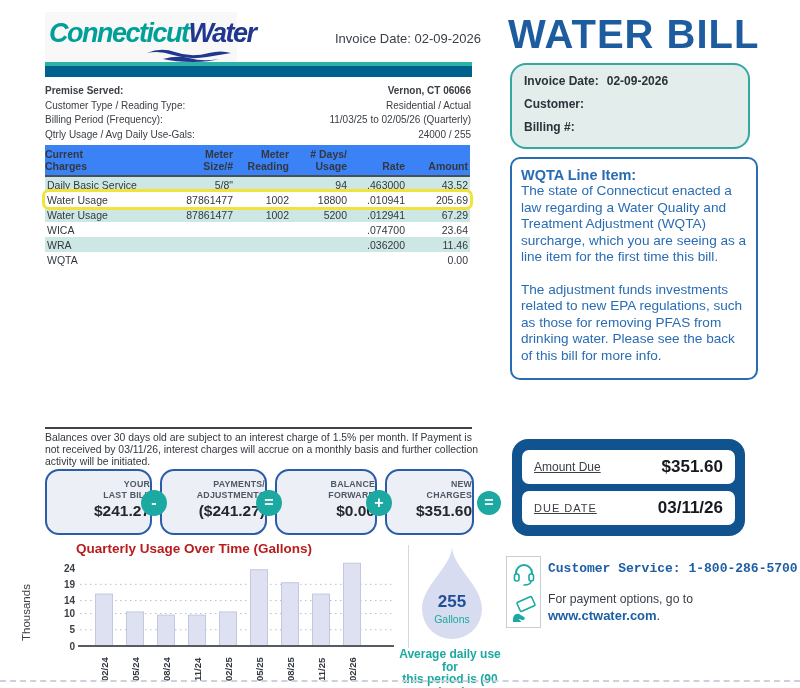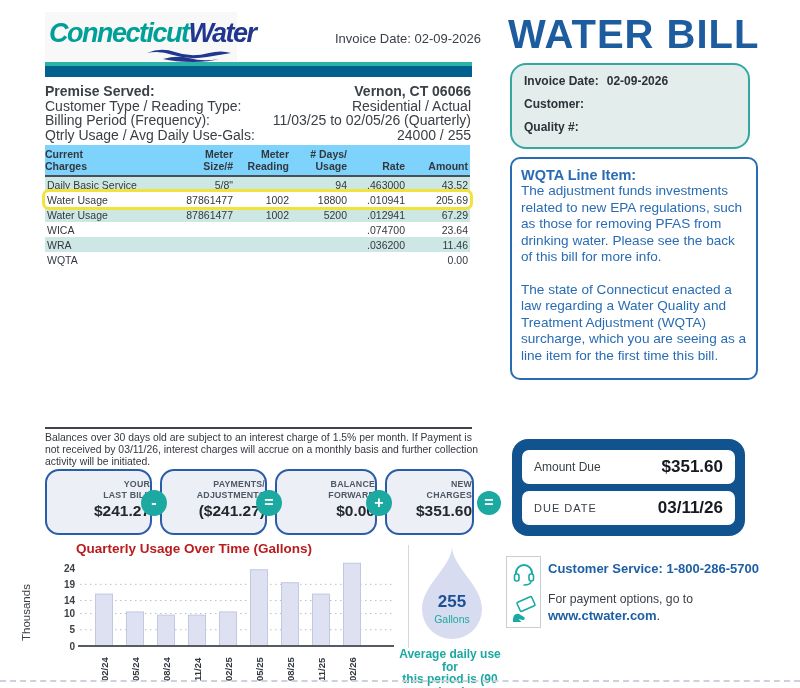--- a/index.html
+++ b/index.html
@@ -12,27 +12,27 @@
   .logo-part1{color:#00a099;}
   .logo-part2{color:#20368f;}
   .logo-waves{position:absolute;left:100px;top:36px;}
   .invoice-date-top{position:absolute;left:335px;top:31px;font-size:13px;color:#3a3f47;}
   .top-bar{position:absolute;left:45px;top:62px;width:427px;height:15px;}
   .top-bar .strip-teal{height:4px;background:#2cb3a7;}
   .top-bar .strip-blue{height:11px;background:#00618f;}
 
   
   .premise{position:absolute;left:45px;top:84px;width:426px;}
-  .premise-row{display:flex;justify-content:space-between;font-size:14px;color:#3b4046;line-height:14.5px;}
+  .premise-row{display:flex;justify-content:space-between;font-size:10px;color:#3b4046;line-height:14.5px;}
   .premise-row .lbl{font-weight:normal;}
   .premise-row.first .lbl,.premise-row.first .val{font-weight:bold;}
 
   
   .charges{position:absolute;left:45px;top:145px;width:425px;font-size:10.5px;color:#33383f;}
-  .t-head{display:grid;grid-template-columns:118px 72px 56px 58px 58px 63px;background:#7dd3fc;border-bottom:2px solid #4a4f57;padding:4px 0 3px 0;font-weight:bold;align-items:end;}
+  .t-head{display:grid;grid-template-columns:118px 72px 56px 58px 58px 63px;background:#3b82f6;border-bottom:2px solid #4a4f57;padding:4px 0 3px 0;font-weight:bold;align-items:end;}
   .t-head span{white-space:pre-line;line-height:11.5px;}
   .t-row{display:grid;grid-template-columns:118px 72px 56px 58px 58px 63px;height:15px;align-items:center;position:relative;}
   .t-row.shaded{background:#cde8e4;}
   .t-row.highlighted{background:#ffffff;box-shadow:0 0 0 3px #f2e33c;border-radius:4px;z-index:2;}
   .num{text-align:right;padding-right:2px;}
   .t-head .num{padding-right:2px;}
   .cell-name{padding-left:2px;}
 
   
   .water-bill-title{position:absolute;left:508px;top:12px;font-size:40px;font-weight:600;color:#1d5c9e;letter-spacing:1px;}
@@ -55,37 +55,37 @@
   .pay-box .pb-label{margin-top:8px;font-size:8.8px;font-weight:bold;color:#4c5866;letter-spacing:.2px;line-height:10.5px;white-space:pre-line;}
   .pay-box .pb-value{margin-top:2px;font-size:15.5px;font-weight:800;color:#23272e;}
   .op-circle{position:absolute;top:490px;width:26px;height:26px;border-radius:50%;background:#1ba9a1;color:#fff;font-weight:bold;font-size:16px;line-height:26px;text-align:center;z-index:3;}
   .op-circle.small{width:24px;height:24px;line-height:24px;top:491px;}
 
   
   .amount-due{position:absolute;left:512px;top:439px;width:233px;height:97px;background:#11538e;border-radius:16px;}
   .ad-row{position:absolute;left:10px;right:10px;height:34px;background:#fff;border-radius:7px;display:flex;align-items:center;justify-content:space-between;padding:0 12px;box-sizing:border-box;}
   .ad-row.r1{top:11px;}
   .ad-row.r2{top:52px;gap:41px;}
-  .ad-label{font-size:12px;color:#3b4046;}
+  .ad-label{font-size:12px;color:#3b4046;text-decoration:underline;}
   .ad-label.caps{font-size:11px;letter-spacing:1px;}
   .ad-value{font-size:17px;font-weight:800;color:#16191f;}
 
   
   .chart-title{position:absolute;left:60px;top:541px;font-size:13.5px;font-weight:bold;color:#b91c1c;margin-left:16px;}
   .chart-ylabel{position:absolute;left:20px;top:578px;font-size:11.5px;color:#3b4046;writing-mode:vertical-rl;transform:rotate(180deg);height:70px;text-align:center;}
   .chart-svg{position:absolute;left:42px;top:554px;}
 
   
   .drop-sep{position:absolute;left:408px;top:545px;width:1px;height:103px;background:#d5d8e2;}
   .drop-svg{position:absolute;left:412px;top:543px;}
   .drop-caption{position:absolute;left:394px;top:648px;width:112px;text-align:center;font-size:12px;font-weight:bold;color:#1ba9a1;line-height:12.5px;}
 
   
   .icon-col{position:absolute;left:506px;top:556px;width:33px;height:70px;border:1px solid #c9cdd4;background:#fff;display:flex;flex-direction:column;align-items:center;justify-content:space-around;}
-  .cs-line1{position:absolute;left:548px;top:561px;font-size:13px;font-weight:bold;color:#1d5fa5;}
+  .cs-line1{position:absolute;left:548px;top:561px;font-size:13px;font-weight:bold;color:#1d5fa5;font-family:Liberation Mono, monospace;}
   .cs-line2{position:absolute;left:548px;top:592px;font-size:12.2px;color:#3a3f47;}
   .cs-line3{position:absolute;left:548px;top:608px;font-size:13px;color:#3a3f47;}
   .cs-line3 .link{font-weight:bold;color:#1d5fa5;}
 
   .bottom-dashed{position:absolute;left:0;top:680px;width:800px;border-top:2px dashed #ccd2dc;}
 </style>
 </head>
 <body>
 
 <div class="page">
@@ -185,27 +185,27 @@
           <span class="num">0.00</span>
         </div>
       </div>
   </div>
 
   <div class="water-bill-title">WATER BILL</div>
 
   <div class="invoice-box">
     <div class="row"><span>Invoice Date:</span><span class="val">02-09-2026</span></div>
     <div class="row"><span>Customer:</span></div>
-    <div class="row"><span>Quality #:</span></div>
+    <div class="row"><span>Billing #:</span></div>
   </div>
 
   <div class="wqta-box">
     <h3>WQTA Line Item:</h3>
+    <p>The state of Connecticut enacted a law regarding a Water Quality and Treatment Adjustment (WQTA) surcharge, which you are seeing as a line item for the first time this bill.</p>
     <p>The adjustment funds investments related to new EPA regulations, such as those for removing PFAS from drinking water. Please see the back of this bill for more info.</p>
-    <p>The state of Connecticut enacted a law regarding a Water Quality and Treatment Adjustment (WQTA) surcharge, which you are seeing as a line item for the first time this bill.</p>
   </div>
 
   <div class="divider"></div>
   <div class="interest-notice">Balances over 30 days old are subject to an interest charge of 1.5% per month. If Payment is not received by 03/11/26, interest charges will accrue on a monthly basis and further collection activity will be initiated.</div>
 
   <div id="payment-flow">
       <div class="pay-box" style="left: 45px; width: 103px;">
         <div class="pb-label">YOUR
 LAST BILL</div>
         <div class="pb-value">$241.27</div>

